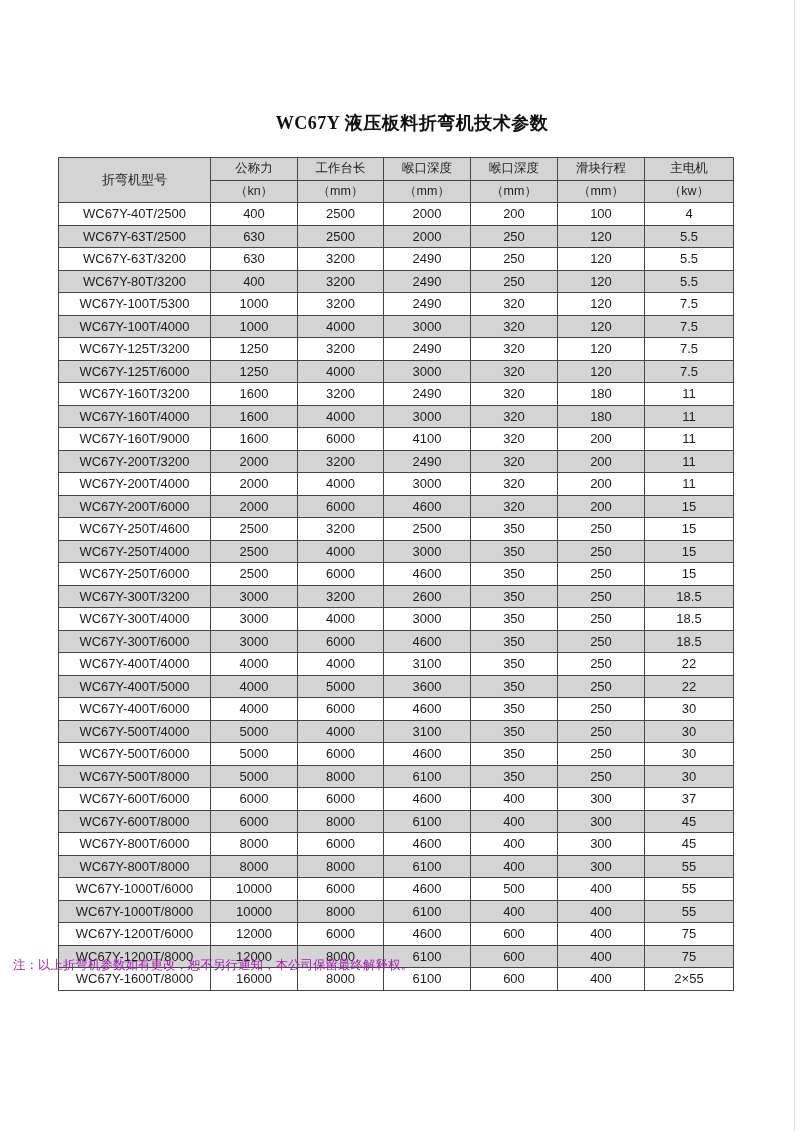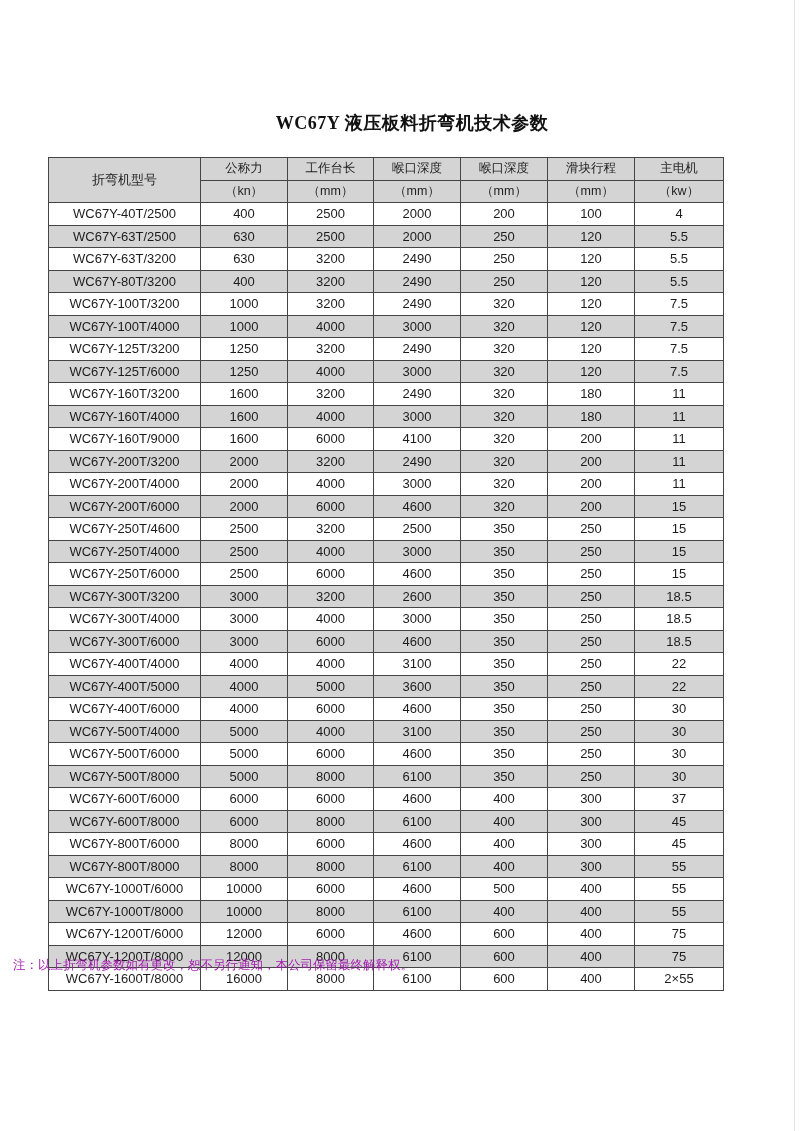--- a/index.html
+++ b/index.html
@@ -29,21 +29,21 @@
     text-align: center;
     font-family: "Liberation Serif", serif;
     font-weight: bold;
     font-size: 18px;
     line-height: 23px;
     color: #111111;
     letter-spacing: 0.5px;
   }
   table.spec {
     position: absolute;
-    left: 48px; top: 157px;
+    left: 58px; top: 157px;
     width: 675px;
     border-collapse: collapse;
     table-layout: fixed;
   }
   table.spec th, table.spec td {
     border: 1px solid #454545;
     padding: 0;
     text-align: center;
     vertical-align: middle;
     height: 21.5px;
@@ -140,21 +140,21 @@
         <tr>
           <td>WC67Y-80T/3200</td>
           <td>400</td>
           <td>3200</td>
           <td>2490</td>
           <td>250</td>
           <td>120</td>
           <td>5.5</td>
         </tr>
         <tr>
-          <td>WC67Y-100T/3200</td>
+          <td>WC67Y-100T/5300</td>
           <td>1000</td>
           <td>3200</td>
           <td>2490</td>
           <td>320</td>
           <td>120</td>
           <td>7.5</td>
         </tr>
         <tr>
           <td>WC67Y-100T/4000</td>
           <td>1000</td>

